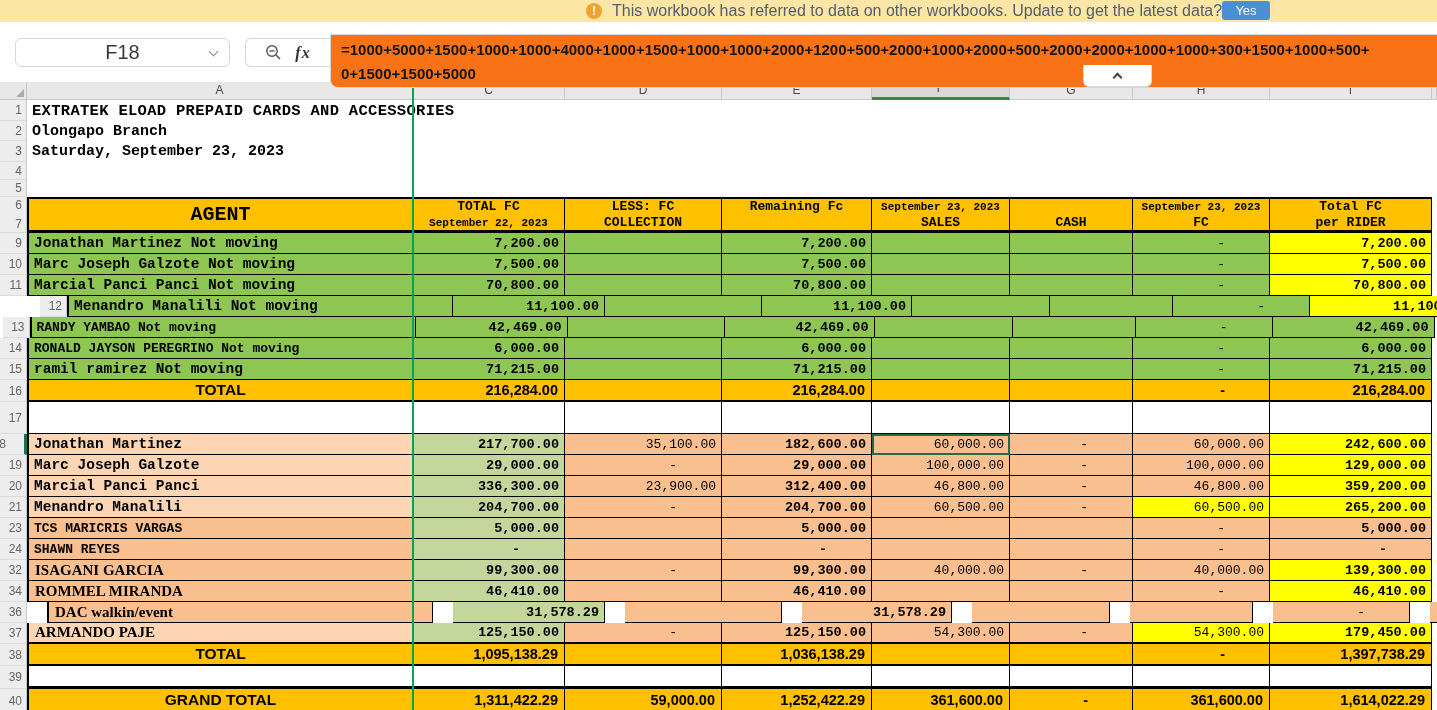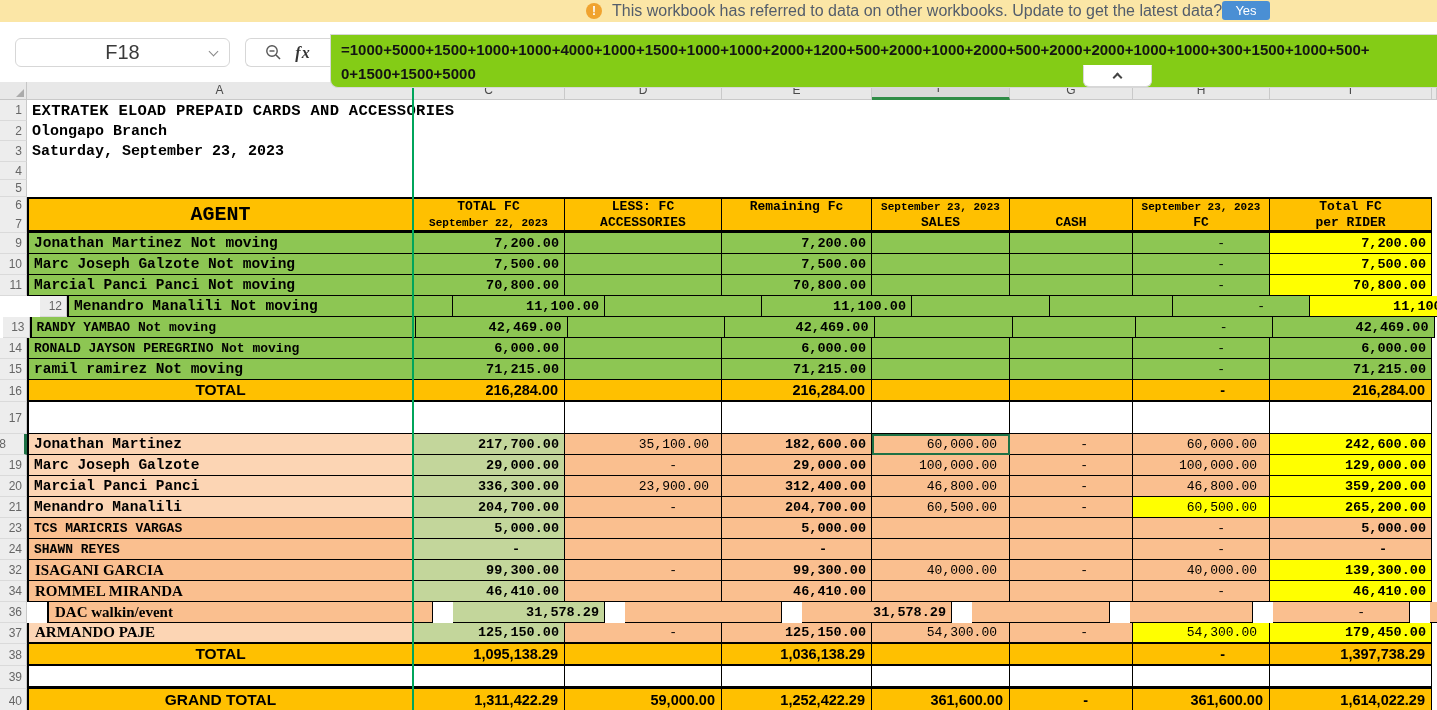--- a/index.html
+++ b/index.html
@@ -9,21 +9,21 @@
 .notif{position:absolute;top:0;left:0;right:0;height:22px;background:var(--notification_bg)}
 .warn{position:absolute;left:586px;top:3px;width:16px;height:16px;border-radius:50%;background:var(--warning_orange);color:#fff;font:bold 12px/16px "Liberation Sans",sans-serif;text-align:center}
 .notif-text{position:absolute;left:612px;top:2px;font-size:16px;color:#535D6B}
 .yes{position:absolute;left:1222px;top:1px;width:48px;height:19px;background:var(--yes_blue);color:#fff;border:none;border-radius:3px;font:13px/18px "Liberation Sans",sans-serif;cursor:pointer}
 
 .toolbar{position:absolute;top:22px;left:0;right:0;height:60px;background:#fff}
 .namebox{position:absolute;left:15px;top:16px;width:215px;height:29px;border:1px solid #D7D7D7;border-radius:6px;display:flex;align-items:center;justify-content:center;font-size:20px;color:#3a3a3a}
 .nb-caret{position:absolute;right:12px;top:9px;width:7px;height:7px;border-left:1.5px solid #888;border-bottom:1.5px solid #888;transform:rotate(-45deg)}
 .iconbox{position:absolute;left:245px;top:16px;width:85px;height:29px;border:1px solid #D7D7D7;border-right:none;border-radius:6px 0 0 6px;display:flex;align-items:center;justify-content:center;gap:13px}
 .fx{font:italic bold 16px "Liberation Serif",serif;color:#333;letter-spacing:1px}
-.formulabox{position:absolute;left:330px;top:12px;right:0;height:54px;background:#84cc16;border:1px solid #D7D7D7;border-right:none;border-radius:0 0 0 8px;z-index:12;padding:3px 6px 0 10px}
+.formulabox{position:absolute;left:330px;top:12px;right:0;height:54px;background:#f97316;border:1px solid #D7D7D7;border-right:none;border-radius:0 0 0 8px;z-index:12;padding:3px 6px 0 10px}
 .fline{font:600 15px/24px "Liberation Sans",sans-serif;color:#141414;white-space:nowrap;overflow:hidden}
 .collapsebtn{position:absolute;left:1083px;top:65px;width:69px;height:22px;background:#fff;border:1px solid #D7D7D7;border-top:1px solid #fff;border-radius:0 0 6px 6px;z-index:13;display:flex;align-items:center;justify-content:center;cursor:pointer}
 .caret-up{width:7px;height:7px;border-left:2px solid #444;border-top:2px solid #444;transform:rotate(45deg);margin-top:3px}
 
 .sheet{position:absolute;top:82px;left:0;width:1437px;height:628px;background:#fff}
 #colheaders{display:flex;height:18px}
 .corner{width:27px;height:18px;background:#E8E8E8;border-right:1px solid #C6C6C6;border-bottom:1px solid #C6C6C6;position:relative}
 .corner::after{content:"";position:absolute;right:2px;bottom:2px;width:0;height:0;border-bottom:8px solid #ABABAB;border-left:8px solid transparent}
 .chead{height:18px;background:#E8E8E8;border-right:1px solid #C9C9C9;border-bottom:1px solid #C9C9C9;font-size:12px;color:#4a4a4a;text-align:center;line-height:16px}
 .chead.cur{background:#D9D9D9;border-bottom:3px solid #2F8C46;line-height:13px}
@@ -42,21 +42,21 @@
 .t2{font:bold 15px "Liberation Mono",monospace}
 
 .wA{width:386px;flex:0 0 386px}.wC{width:152px;flex:0 0 152px}.wD{width:157px;flex:0 0 157px}.wE{width:150px;flex:0 0 150px}.wF{width:138px;flex:0 0 138px}.wG{width:123px;flex:0 0 123px}.wH{width:137px;flex:0 0 137px}.wI{width:162px;flex:0 0 162px}
 
 .bg-green{background:var(--bright_green)}.bg-gold{background:var(--gold)}.bg-peach{background:var(--peach)}.bg-orange{background:var(--orange)}.bg-lgreen{background:var(--light_green)}.bg-yellow{background:var(--yellow)}.bg-white{background:#fff}
 
 .s-name{font:bold 14.5px "Liberation Mono",monospace;padding-left:5px;white-space:nowrap}
 .s-name-sm{font:bold 13px "Liberation Mono",monospace;padding-left:5px;white-space:nowrap}
 .s-serif{font:bold 15px "Liberation Serif",serif;padding-left:6px;white-space:nowrap}
 .s-num{font:bold 13.5px "Liberation Mono",monospace;justify-content:flex-end;padding-right:5px}
-.s-numr{font:13px "Liberation Mono",monospace;justify-content:flex-end;padding-right:12px}
+.s-numr{font:13px "Liberation Mono",monospace;justify-content:flex-end;padding-right:5px}
 .s-sans{font:bold 14.5px "Liberation Sans",sans-serif;justify-content:flex-end;padding-right:6px}
 .s-label{font:bold 15.5px "Liberation Sans",sans-serif;justify-content:center}
 .s-dash{justify-content:flex-end;padding-right:44px}
 .s-sel{outline:2px solid var(--select_green);outline-offset:-2px;z-index:3}
 
 .hb{flex-direction:column;justify-content:center;background:var(--gold);border-right:1px solid #000;border-bottom:3px solid #000;border-top:2px solid #000;text-align:center;font-family:"Liberation Mono",monospace;font-weight:bold}
 .hb div{min-height:16px;line-height:16px;font-size:13px}
 .hb div.sm{font-size:11px}
 .agent{justify-content:center;font:bold 20px "Liberation Mono",monospace;border-top:2px solid #000;border-bottom:3px solid #000}
 .pb-line{position:absolute;left:412px;top:0;width:2px;height:628px;background:var(--pagebreak_green);z-index:6;pointer-events:none}
@@ -133,21 +133,21 @@
             <span>6</span>
             <span>7</span>
           </div>
           <div class="cell first wA agent bg-gold">AGENT</div>
           <div class="cell hb wC" style="width: 152px; flex: 0 0 152px;">
             <div class="">TOTAL FC</div>
             <div class="sm">September 22, 2023</div>
           </div>
           <div class="cell hb wD" style="width: 157px; flex: 0 0 157px;">
             <div class="">LESS: FC</div>
-            <div class="">ACCESSORIES</div>
+            <div class="">COLLECTION</div>
           </div>
           <div class="cell hb wE" style="width: 150px; flex: 0 0 150px;">
             <div class="">Remaining Fc</div>
             <div class=""></div>
           </div>
           <div class="cell hb wF" style="width: 138px; flex: 0 0 138px;">
             <div class="sm">September 23, 2023</div>
             <div class="">SALES</div>
           </div>
           <div class="cell hb wG" style="width: 123px; flex: 0 0 123px; font-family: Liberation Mono, monospace;">

